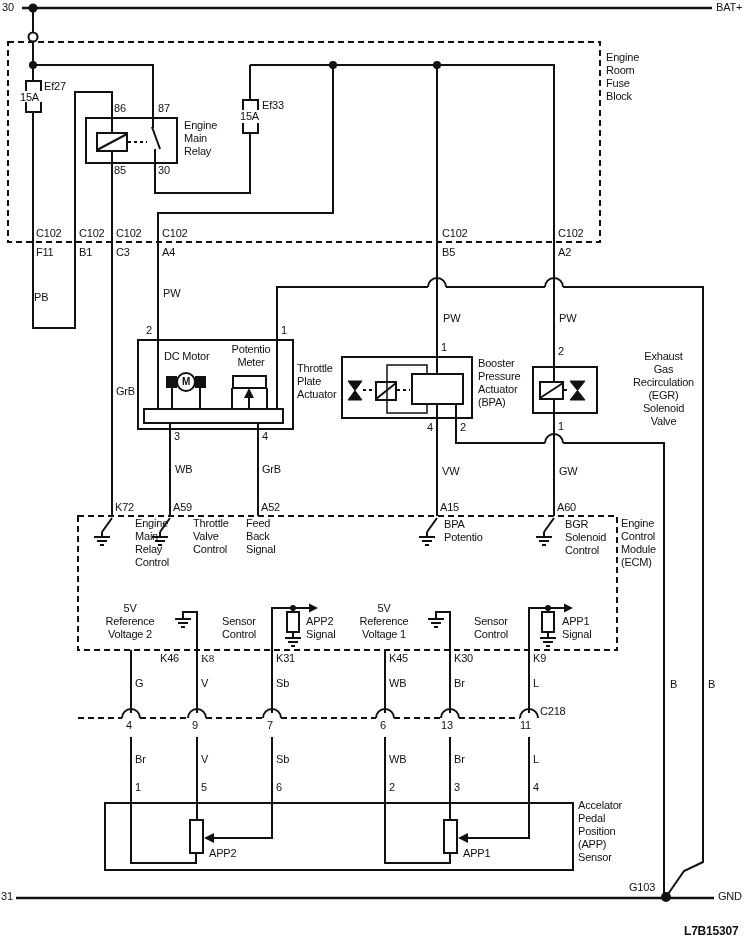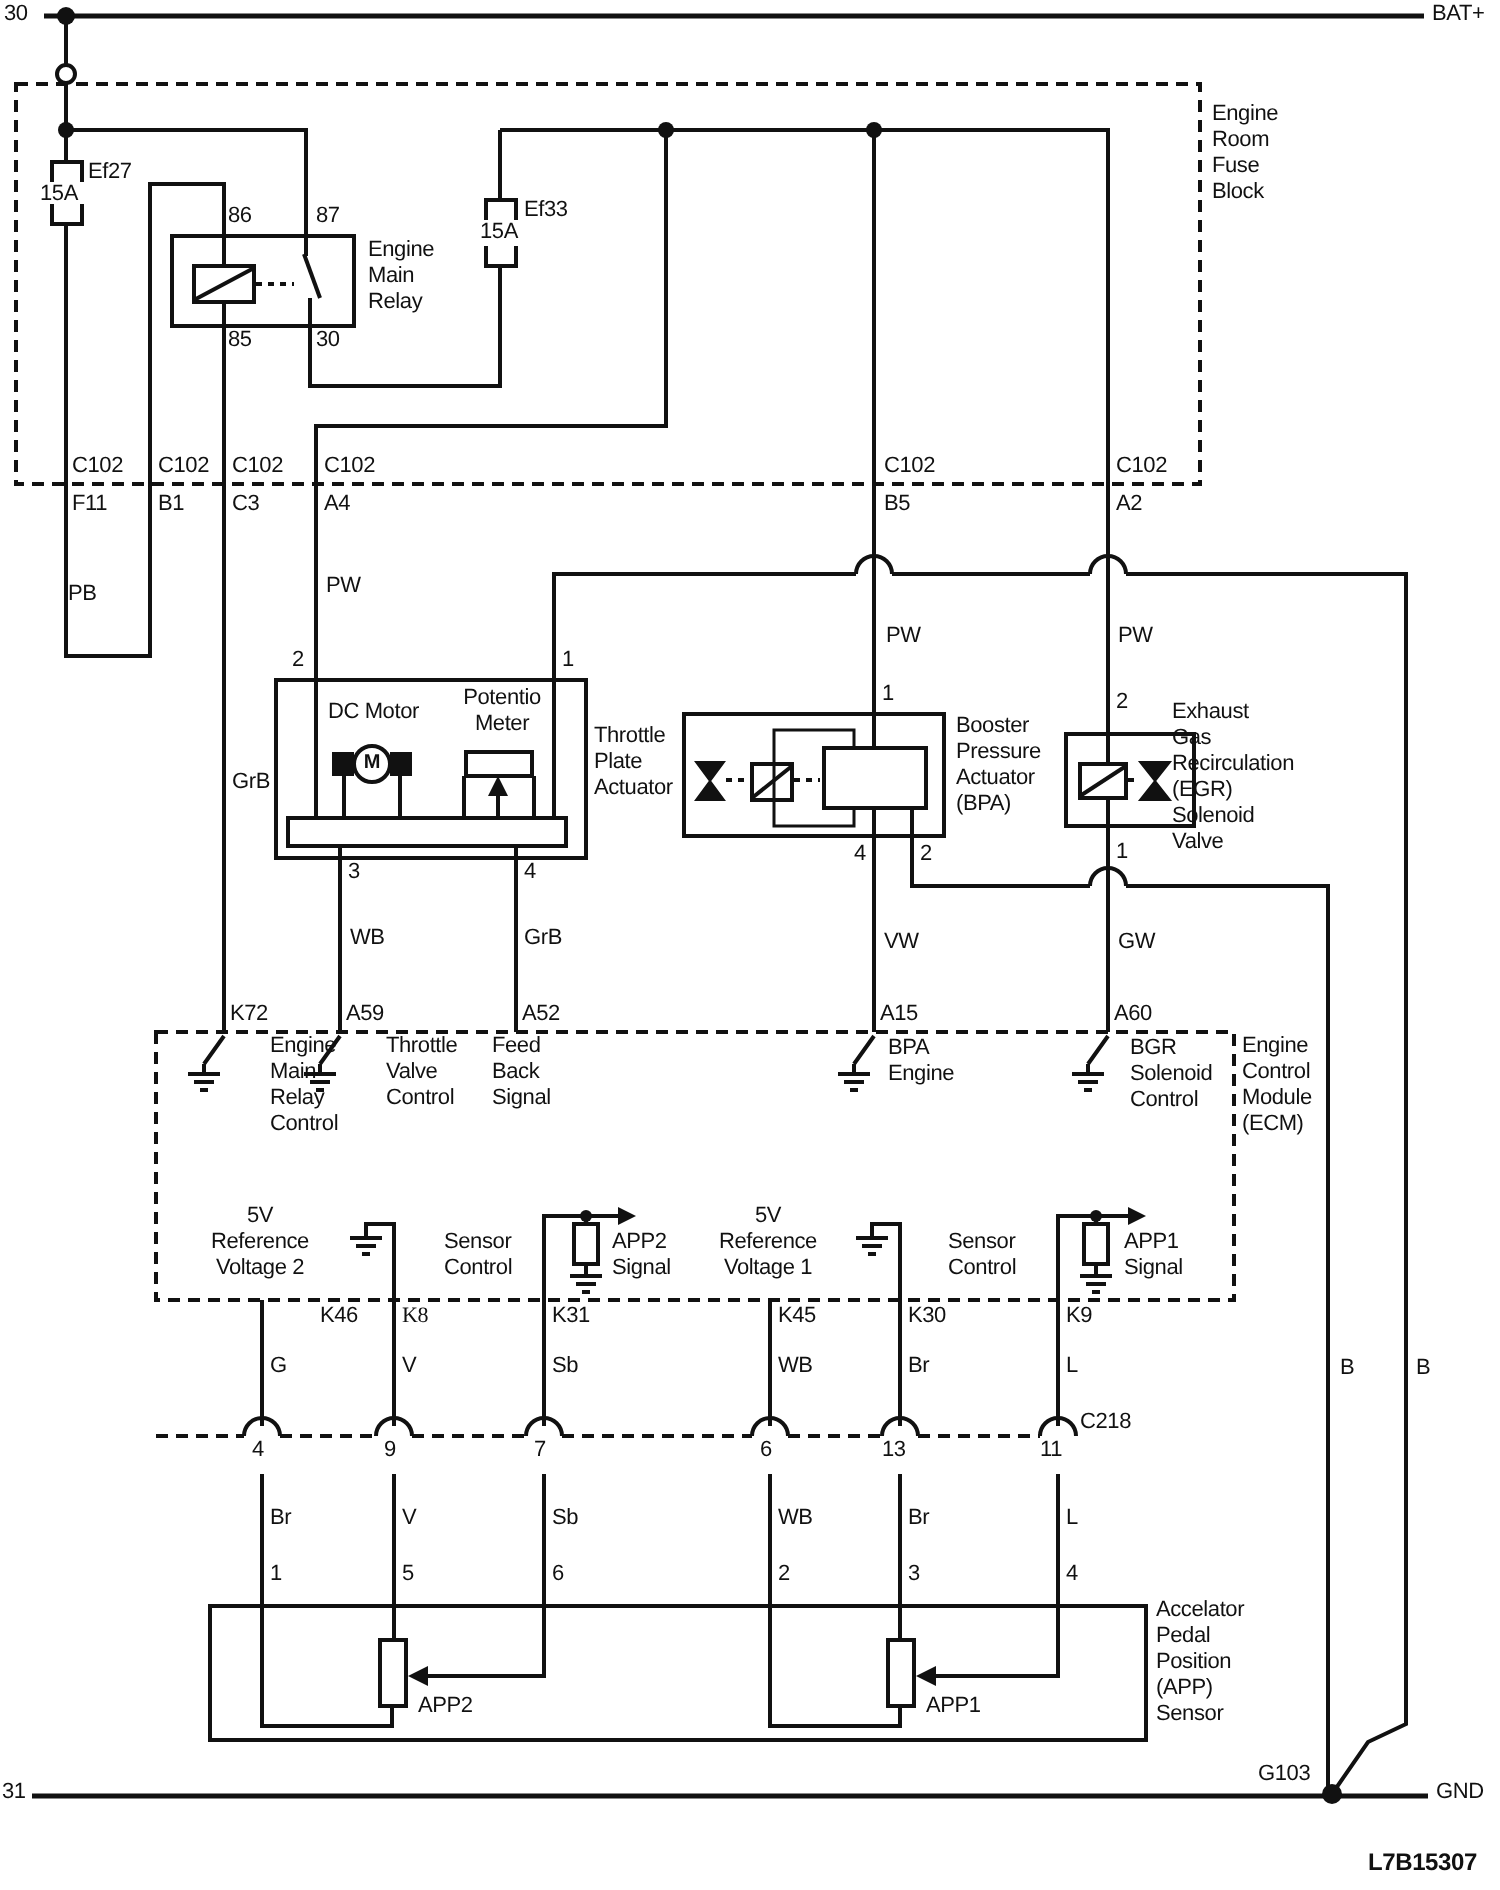--- a/index.html
+++ b/index.html
@@ -262,21 +262,21 @@
 <div class="lbl" style="left:441px;top:341px;">1</div>
 <div class="lbl" style="left:427px;top:421px;">4</div>
 <div class="lbl" style="left:460px;top:421px;">2</div>
 <div class="lbl" style="left:478px;top:357px;">Booster
 Pressure
 Actuator
 (BPA)</div>
 
 <div class="lbl" style="left:558px;top:345px;">2</div>
 <div class="lbl" style="left:558px;top:420px;">1</div>
-<div class="lbl" style="left:586px;top:350px;">Exhaust
+<div class="lbl" style="left:633px;top:350px;text-align:center;">Exhaust
 Gas
 Recirculation
 (EGR)
 Solenoid
 Valve</div>
 
 <div class="lbl" style="left:115px;top:501px;">K72</div>
 <div class="lbl" style="left:173px;top:501px;">A59</div>
 <div class="lbl" style="left:261px;top:501px;">A52</div>
 <div class="lbl" style="left:440px;top:501px;">A15</div>
@@ -285,21 +285,21 @@
 Main
 Relay
 Control</div>
 <div class="lbl" style="left:193px;top:517px;">Throttle
 Valve
 Control</div>
 <div class="lbl" style="left:246px;top:517px;">Feed
 Back
 Signal</div>
 <div class="lbl" style="left:444px;top:518px;">BPA
-Engine</div>
+Potentio</div>
 <div class="lbl" style="left:565px;top:518px;">BGR
 Solenoid
 Control</div>
 <div class="lbl" style="left:621px;top:517px;">Engine
 Control
 Module
 (ECM)</div>
 
 <div class="lbl ctr" style="left:92px;top:602px;width:76px;">5V
 Reference

